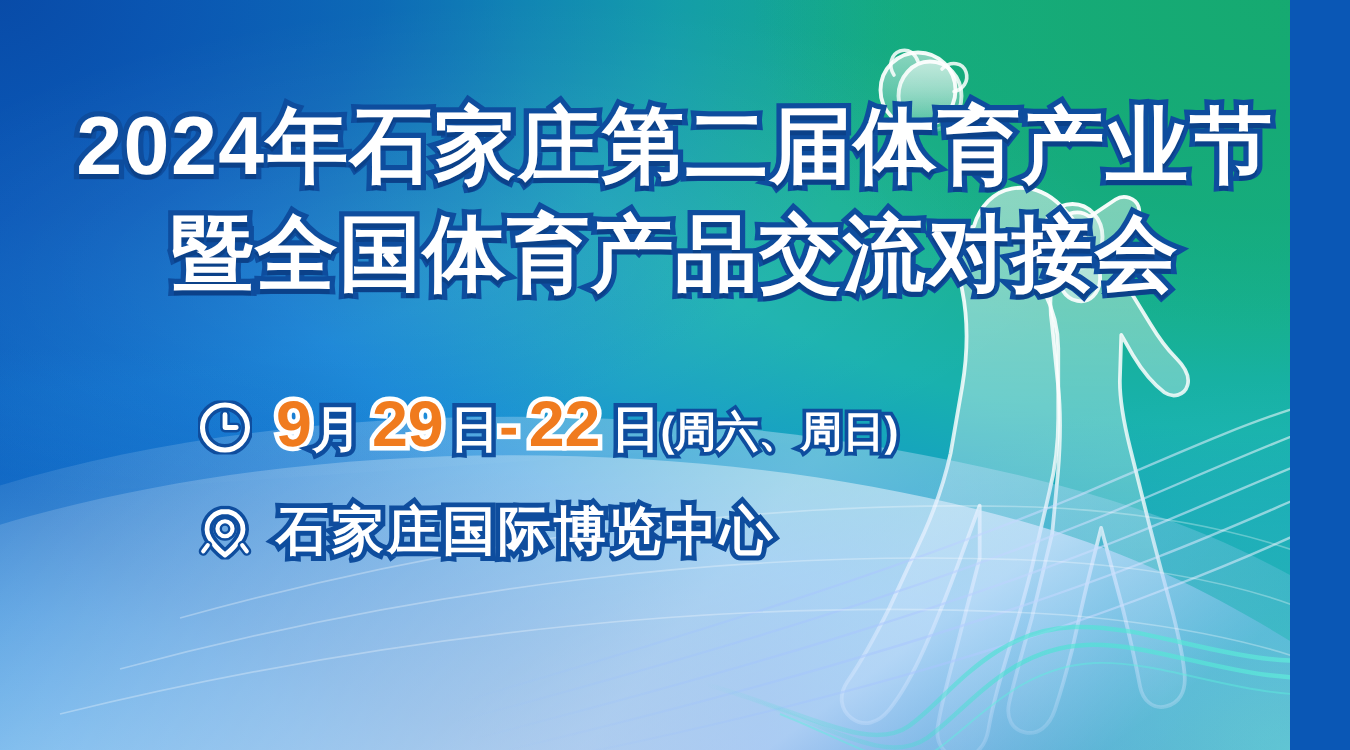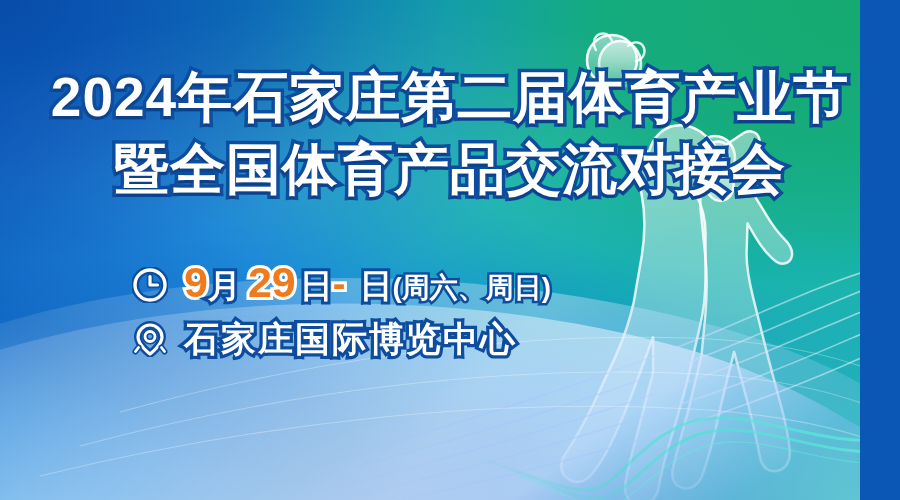--- a/index.html
+++ b/index.html
@@ -104,21 +104,21 @@
   .title-line.l2 { margin-top:6px; }
 
   .info-block {
     position:absolute; left:132px; top:258px;
     width:640px;
   }
   .info-row {
     display:flex; align-items:center;
     height:54px;
   }
-  .info-row + .info-row { margin-top:0; }
+  .info-row + .info-row { margin-top:16px; }
 
   .info-icon {
     width:36px; height:36px;
     flex:0 0 36px;
     margin-right:16px;
     display:block;
   }
 
   .info-text { display:flex; align-items:baseline; white-space:nowrap; }
 
@@ -304,20 +304,21 @@
         </svg>
         <div class="info-text">
           <span class="num">9</span>
           <span class="cn">月</span>
           <span class="sp"></span>
           <span class="num">29</span>
           <span class="sp-s"></span>
           <span class="cn">日</span>
           <span class="cn dash">-</span>
           <span class="sp"></span>
+          <span class="num">22</span>
           <span class="sp"></span>
           <span class="cn">日</span>
           <span class="cn small">(周六、周日)</span>
         </div>
       </div>
 
       <div class="info-row">
         <svg class="info-icon" viewBox="0 0 36 36">
           <path d="M18 4 C11.4 4 6 9.4 6 16 C6 24 18 33 18 33 C18 33 30 24 30 16 C30 9.4 24.6 4 18 4 Z" fill="none" stroke="#0e4d9e" stroke-width="8" stroke-linejoin="round"></path>
           <path d="M18 4 C11.4 4 6 9.4 6 16 C6 24 18 33 18 33 C18 33 30 24 30 16 C30 9.4 24.6 4 18 4 Z" fill="none" stroke="#ffffff" stroke-width="3.2" stroke-linejoin="round"></path>

